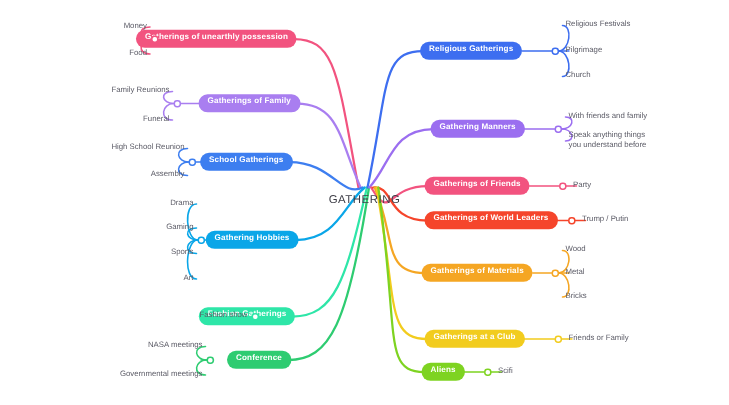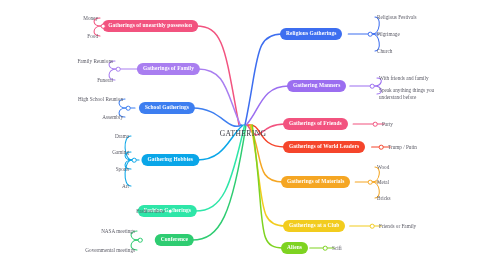--- a/index.html
+++ b/index.html
@@ -3,21 +3,21 @@
 <meta charset="utf-8">
 <style>
   html,body{margin:0;padding:0;}
   body{
     width:486px;height:270px;
     background:#ffffff;
     font-family:"Liberation Sans", sans-serif;
     overflow:hidden;
     position:relative;
   }
-  #canvas{position:absolute;inset:0;width:486px;height:270px;font-family:Liberation Serif, serif;}
+  #canvas{position:absolute;inset:0;width:486px;height:270px;}
   svg.links{position:absolute;left:0;top:0;width:486px;height:270px;pointer-events:none;}
 
   .node{
     position:absolute;
     color:#ffffff;
     font-size:5.4px;
     font-weight:700;
     letter-spacing:.1px;
     line-height:1;
     padding:3.4px 6px;

